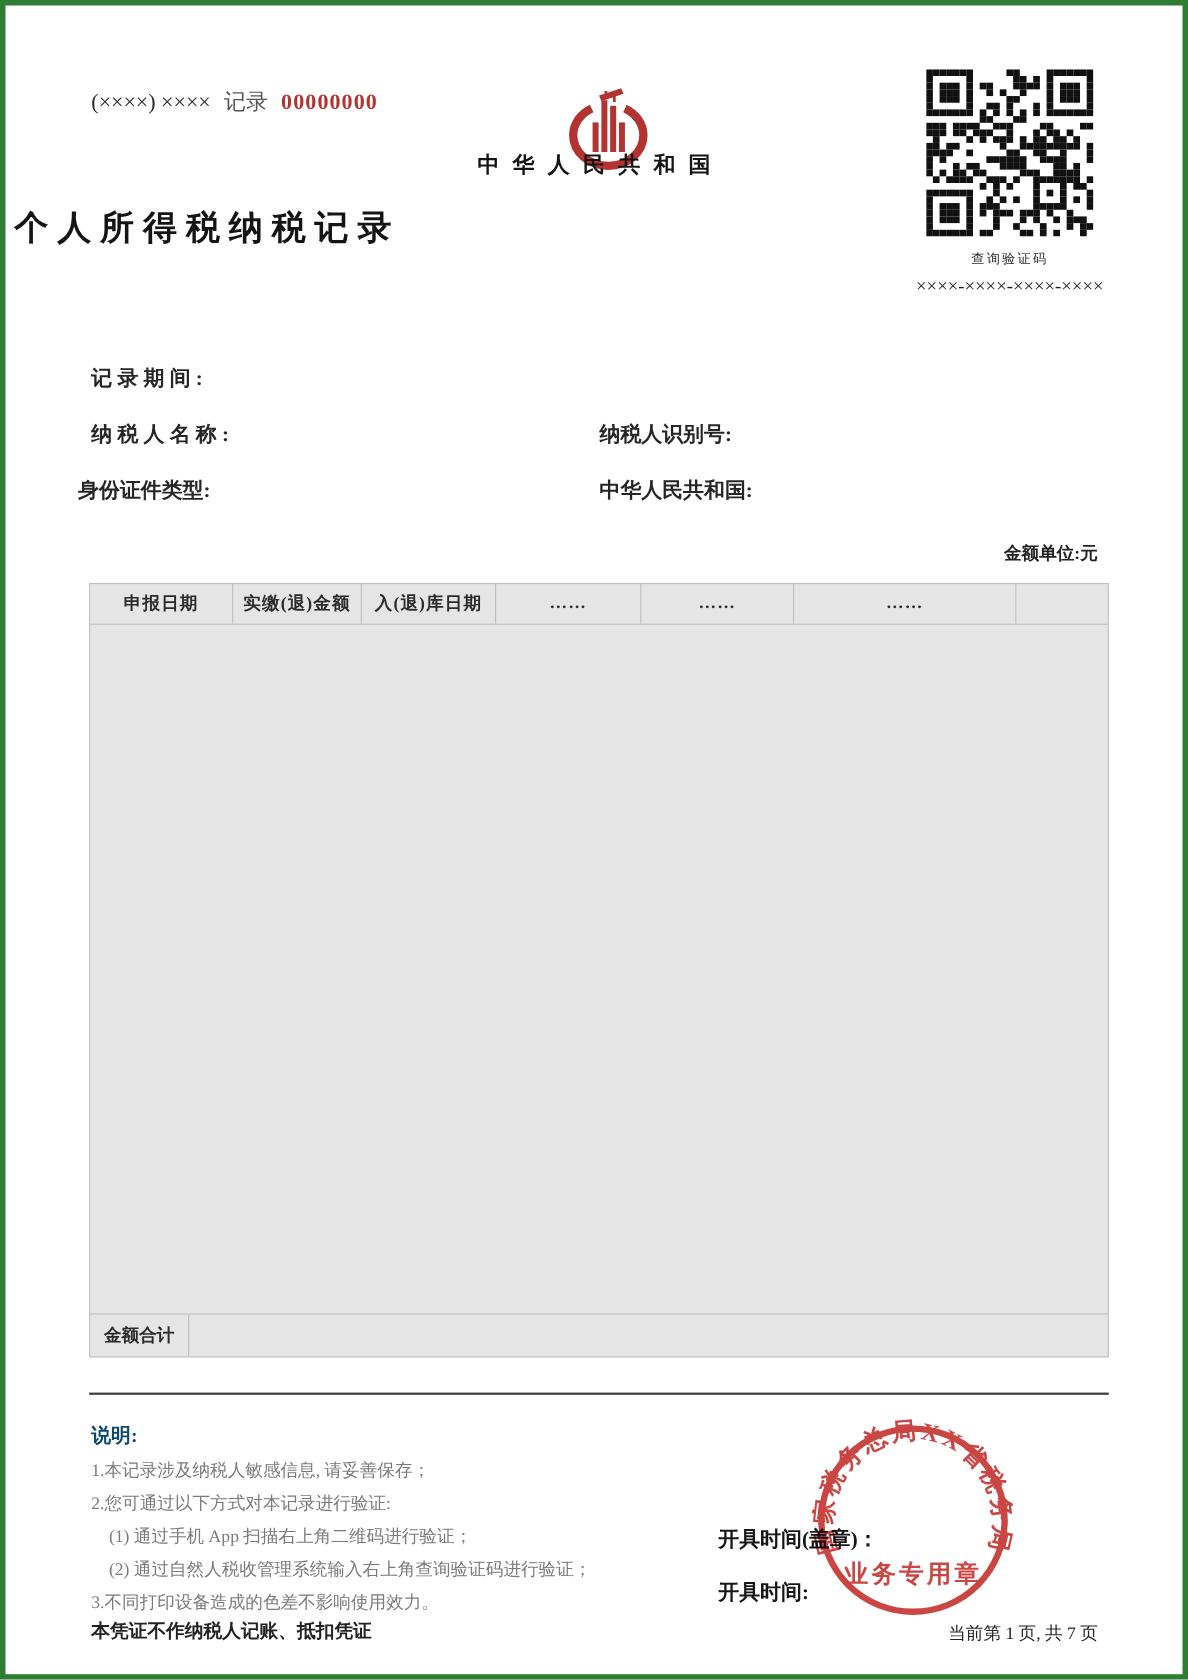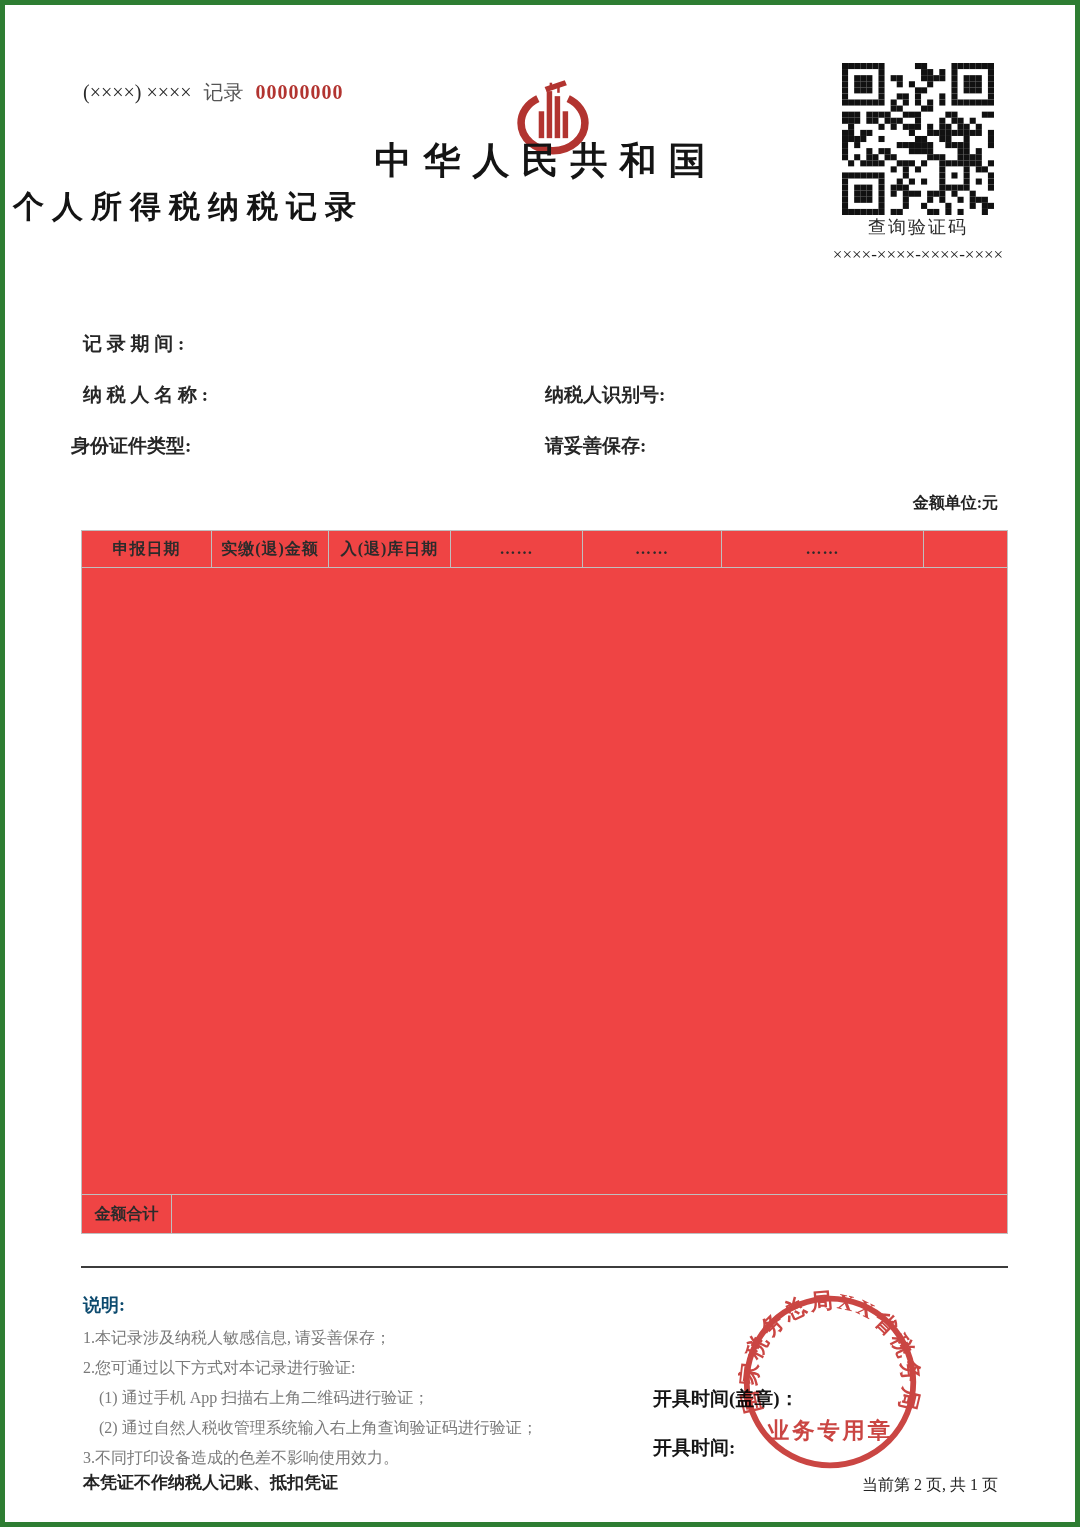--- a/index.html
+++ b/index.html
@@ -14,39 +14,39 @@
   body{background:#fff;font-family:"Liberation Serif","DejaVu Serif",serif;color:var(--ink);}
   .page{
     position:relative;width:1080px;height:1527px;background:#fff;
     border:5px solid var(--border-green);overflow:hidden;
   }
   
   .docnum{position:absolute;left:78px;top:74px;font-size:20px;color:#2a2a2a;display:flex;gap:12px;align-items:baseline;}
   .docnum .lbl{color:#555;text-align:right;}
   .docnum .num{color:var(--accent-red);font-weight:600;letter-spacing:1px;}
   .emblem{position:absolute;left:506px;top:68px;width:84px;height:90px;}
-  .title1{position:absolute;left:0;right:0;top:131px;text-align:center;font-size:37px;font-weight:600;
+  .title1{position:absolute;left:0;right:0;top:131px;text-align:center;font-size:20px;font-weight:600;
           letter-spacing:12px;text-indent:12px;color:#141414;}
   .title2{position:absolute;left:0;right:0;top:181px;font-size:31px;font-weight:600;
           letter-spacing:8px;text-indent:8px;color:#141414;}
   .subtitle{position:absolute;left:0;right:0;top:242px;text-align:center;font-size:17px;color:#2e2e2e;letter-spacing:1px;}
   .qr-block{position:absolute;left:812px;top:58px;width:202px;text-align:center;}
   .qr-box{width:152px;height:152px;margin:0 auto;}
-  .qr-caption{margin-top:0;font-size:18px;color:#2a2a2a;letter-spacing:2px;}
+  .qr-caption{margin-top:12px;font-size:12px;color:#2a2a2a;letter-spacing:2px;}
   .qr-value{margin-top:6px;font-size:17px;color:#1c1c1c;white-space:nowrap;}
   
   .field{position:absolute;font-size:19px;font-weight:600;color:#262626;}
   .f-period{left:78px;top:326px;}
   .f-name{left:78px;top:377px;}
   .f-taxid{left:540px;top:377px;}
   .f-idtype{left:66px;top:428px;}
   .f-idnum{left:540px;top:428px;}
   .amount-unit{position:absolute;right:77px;top:488px;font-size:16px;font-weight:600;color:#222;}
   
-  .rec-table{position:absolute;left:76px;top:525px;width:927px;border:1px solid var(--line-gray);background:#ef4444;}
+  .rec-table{position:absolute;left:76px;top:525px;width:927px;border:1px solid var(--line-gray);background:#e5e5e5;}
   .t-head{display:flex;height:37px;border-bottom:1px solid var(--line-gray);}
   .th{display:flex;align-items:center;justify-content:center;border-right:1px solid var(--line-gray);
       font-size:16px;font-weight:600;color:#2b2b2b;letter-spacing:1px;}
   .th:nth-child(1){width:130px;}
   .th:nth-child(2){width:117px;}
   .th:nth-child(3){width:122px;}
   .th:nth-child(4){width:132px;}
   .th:nth-child(5){width:139px;}
   .th:nth-child(6){width:202px;}
   .th:nth-child(7){flex:1;border-right:none;}
@@ -407,21 +407,21 @@
           </g>
         </svg></div>
     <div class="qr-caption">查询验证码</div>
     <div class="qr-value">××××-××××-××××-××××</div>
   </div>
 
   <div class="field f-period">记 录 期 间 :</div>
   <div class="field f-name">纳 税 人 名 称 :</div>
   <div class="field f-taxid">纳税人识别号:</div>
   <div class="field f-idtype">身份证件类型:</div>
-  <div class="field f-idnum">请妥善保存:</div>
+  <div class="field f-idnum">中华人民共和国:</div>
   <div class="amount-unit">金额单位:元</div>
 
   <div class="rec-table">
     <div class="t-head">
       <div class="th">申报日期</div>
       <div class="th">实缴(退)金额</div>
       <div class="th">入(退)库日期</div>
       <div class="th">……</div>
       <div class="th">……</div>
       <div class="th">……</div>
@@ -454,15 +454,15 @@
       </defs>
       <circle cx="95" cy="95" r="86" fill="none" stroke="#c5312e" stroke-width="6"></circle>
       <text font-size="23" fill="#c5312e" font-weight="600" letter-spacing="3">
         <textPath href="#seal-arc" startOffset="50%" text-anchor="middle">国家税务总局XX省税务局</textPath>
       </text>
       <text x="95" y="153" text-anchor="middle" font-size="23" fill="#c5312e" font-weight="600" letter-spacing="3">业务专用章</text>
     </svg>
   </div>
 
   <div class="footer-left">本凭证不作纳税人记账、抵扣凭证</div>
-  <div class="footer-right">当前第 2 页, 共 1 页</div>
+  <div class="footer-right">当前第 1 页, 共 7 页</div>
 
 </div>
 
 </body></html>

